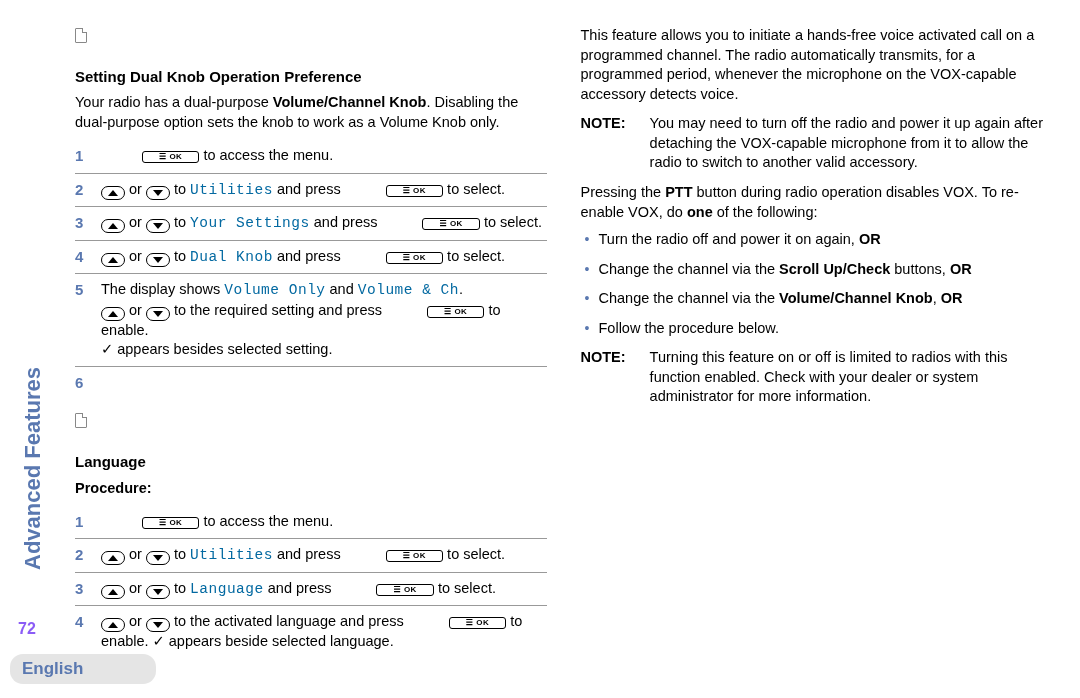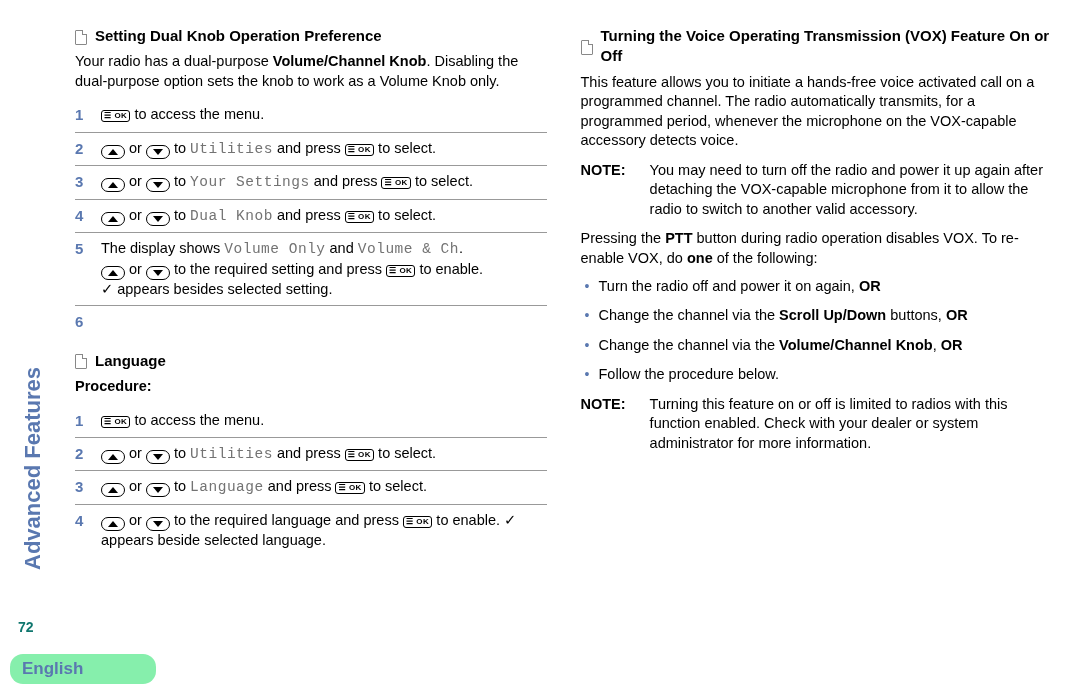--- a/index.html
+++ b/index.html
@@ -31,54 +31,55 @@
     font-weight: bold;
     font-size: 22px;
     color: #5a78b0;
     white-space: nowrap;
   }
   .page-num {
     position: absolute;
     left: 18px;
     top: 618px;
     font-weight: bold;
-    font-size: 14px;
-    color: #0f766e;
+    font-size: 16px;
+    color: #8b5cf6;
   }
   .lang-tab {
     position: absolute;
     left: 10px;
     top: 654px;
     width: 146px;
     height: 30px;
-    background: #86efac;
+    background: #e5e5e5;
     color: #5a78b0;
     font-weight: bold;
     font-size: 17px;
     display: flex;
     align-items: center;
     padding-left: 12px;
     border-radius: 13px;
   }
   .content {
     flex: 1;
     padding: 26px 28px 0 20px;
     display: flex;
     gap: 34px;
   }
   .col {
     flex: 1;
     min-width: 0;
   }
   .section-head {
     display: flex;
-    align-items: center;
-    gap: 8px;
+    align-items: flex-start;
+    gap: 24px;
     margin-bottom: 6px;
     margin-top: 10px;
+    flex-direction: column;
   }
   .section-head:first-child { margin-top: 0; }
   .doc-icon {
     width: 12px;
     height: 15px;
     border: 1px solid #888;
     border-radius: 1px;
     flex-shrink: 0;
     margin-top: 2px;
     position: relative;
@@ -115,44 +116,45 @@
     width: 12px;
     flex-shrink: 0;
   }
   .step-body { flex: 1; }
   .btn-ok {
     display: inline-block;
     border: 1.5px solid #000;
     border-radius: 3px;
     font-size: 8px;
     font-weight: bold;
-    padding: 1px 2px;
+    padding: 1px 16px;
     vertical-align: 1px;
     letter-spacing: 0.5px;
     line-height: 1;
     min-width: 22px;
     text-align: center;
     font-family: Arial;
+    margin-left: 41px;
   }
   .btn-arrow {
     display: inline-flex;
     border: 1.5px solid #000;
     border-radius: 10px;
     width: 24px;
     height: 14px;
     vertical-align: -2px;
     align-items: center;
     justify-content: center;
     line-height: 0;
   }
   .btn-arrow svg { display: block; }
   .lcd {
     font-family: "Courier New", monospace;
     letter-spacing: 0.5px;
-    color: #737373;
+    color: #0369a1;
   }
   .note-row {
     display: flex;
     gap: 24px;
     margin: 10px 0;
   }
   .note-label { font-weight: bold; white-space: nowrap; }
   .bullets { margin: 0 0; }
   .bullets li {
     list-style: none;
@@ -307,50 +309,46 @@
           <div class="step-num">4</div>
           <div class="step-body">
             <span class="btn-arrow">
                 <svg width="10" height="6">
                   <polygon points="5,0 10,6 0,6" fill="#000"></polygon>
                 </svg>
               </span><span> or </span><span class="btn-arrow">
                 <svg width="10" height="6">
                   <polygon points="0,0 10,0 5,6" fill="#000"></polygon>
                 </svg>
-              </span><span> to the required language and press </span><span class="btn-ok">☰ OK</span><span> to enable. </span><span class="check">✓</span><span> appears beside selected language.</span>
+              </span><span> to the activated language and press </span><span class="btn-ok">☰ OK</span><span> to enable. </span><span class="check">✓</span><span> appears beside selected language.</span>
           </div>
         </div>
       </div>
     </div>
 
     <div class="col">
 
-      <div class="section-head">
-        <span class="doc-icon"></span>
-        <h3>Turning the Voice Operating Transmission (VOX) Feature On or Off</h3>
-      </div>
 
       <p>This feature allows you to initiate a hands-free voice activated call on a programmed channel. The radio automatically transmits, for a programmed period, whenever the microphone on the VOX-capable accessory detects voice.</p>
 
       <div class="note-row">
         <div class="note-label">NOTE:</div>
         <div>You may need to turn off the radio and power it up again after detaching the VOX-capable microphone from it to allow the radio to switch to another valid accessory.</div>
       </div>
 
       <p>
         <span>Pressing the </span><span class="bold">PTT</span><span> button during radio operation disables VOX. To re-enable VOX, do </span><span class="bold">one</span><span> of the following:</span>
       </p>
 
       <ul class="bullets">
         <li>
           <span>Turn the radio off and power it on again, </span><span class="bold">OR</span>
         </li>
         <li>
-          <span>Change the channel via the </span><span class="bold">Scroll Up/Down</span><span> buttons, </span><span class="bold">OR</span>
+          <span>Change the channel via the </span><span class="bold">Scroll Up/Check</span><span> buttons, </span><span class="bold">OR</span>
         </li>
         <li>
           <span>Change the channel via the </span><span class="bold">Volume/Channel Knob</span><span>, </span><span class="bold">OR</span>
         </li>
         <li>Follow the procedure below.</li>
       </ul>
 
       <div class="note-row">
         <div class="note-label">NOTE:</div>
         <div>Turning this feature on or off is limited to radios with this function enabled. Check with your dealer or system administrator for more information.</div>

